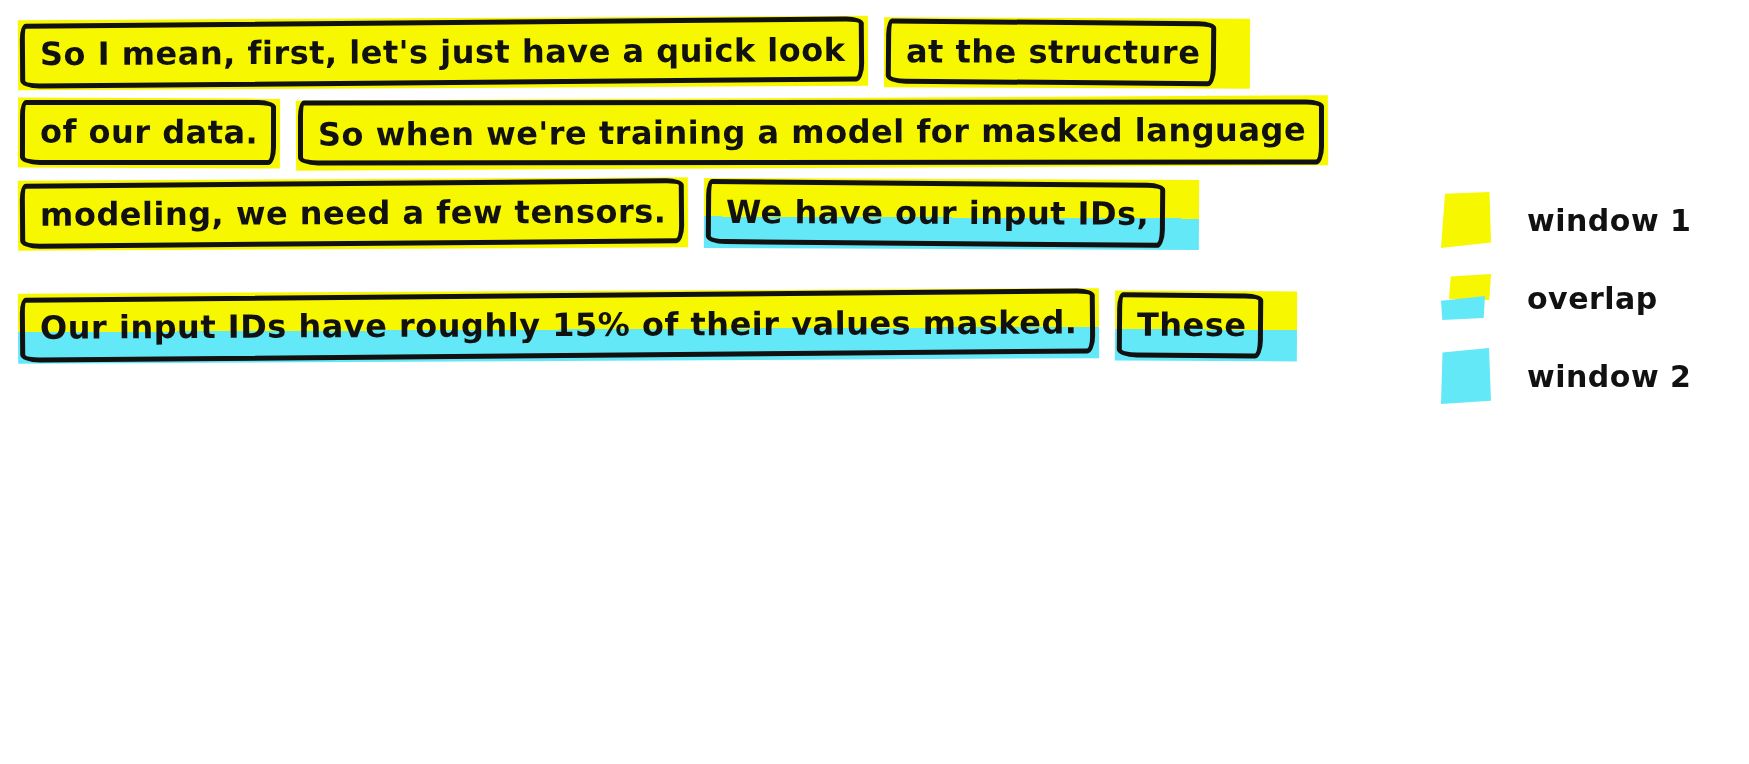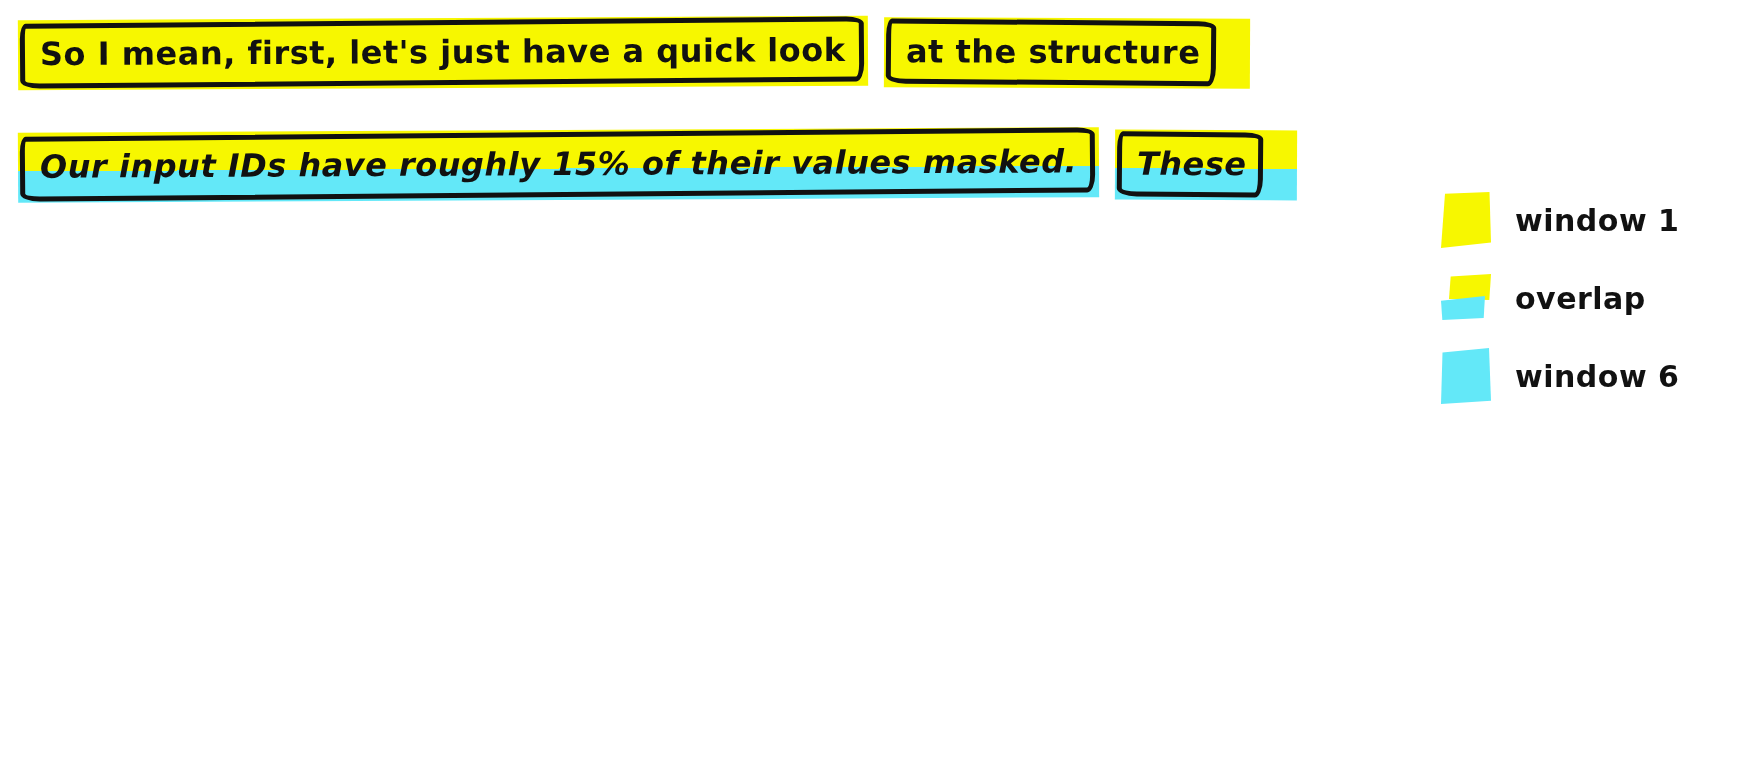--- a/index.html
+++ b/index.html
@@ -27,21 +27,21 @@
     position: absolute;
     top: 18px;
     left: 0;
   }
   .row {
     display: flex;
     align-items: flex-start;
     gap: 16px;
     margin: 0 0 10px 18px;
   }
-  .para-gap { margin-top: 42px; font-style: italic; }
+  .para-gap { margin-top: 42px; }
 
   .seg {
     position: relative;
     display: inline-block;
     padding: 15px 22px 17px 22px;
     font-size: 32px;
     font-weight: bold;
     letter-spacing: 0.5px;
     white-space: nowrap;
     line-height: 1.2;
@@ -83,21 +83,21 @@
     top: 192px;
     right: 8px;
     width: 300px;
     display: flex;
     flex-direction: column;
     gap: 26px;
   }
   .legend-item {
     display: flex;
     align-items: center;
-    gap: 24px;
+    gap: 36px;
   }
   .legend-label {
     font-size: 30px;
     font-weight: bold;
     letter-spacing: 0.5px;
   }
   .swatch {
     width: 50px;
     height: 56px;
     flex: 0 0 auto;
@@ -132,21 +132,29 @@
 
 <div class="canvas">
 
   <div class="rows">
 
     <div class="row">
       <span class="seg boxed hl-window1 tilt-a">So I mean, first, let's just have a quick look</span>
       <span class="seg boxed hl-window1 bleed-r tilt-b">at the structure</span>
     </div>
 
+    <div class="row">
+      <span class="seg boxed hl-window1 tilt-b">of our data.</span>
+      <span class="seg boxed hl-window1 tilt-a">So when we're training a model for masked language</span>
+    </div>
 
+    <div class="row">
+      <span class="seg boxed hl-window1 tilt-a">modeling, we need a few tensors.</span>
+      <span class="seg boxed hl-overlap bleed-r tilt-b">We have our input IDs,</span>
+    </div>
 
 
     <div class="row para-gap">
       <span class="seg boxed hl-overlap tilt-a">Our input IDs have roughly 15% of their values masked.</span>
       <span class="seg boxed hl-overlap bleed-r tilt-b">These</span>
     </div>
 
 
 
 
@@ -162,18 +170,18 @@
     <div class="legend-item">
       <span class="swatch swatch-overlap">
         <span class="top"></span>
         <span class="bottom"></span>
       </span>
       <span class="legend-label">overlap</span>
     </div>
 
     <div class="legend-item">
       <span class="swatch swatch-window2"></span>
-      <span class="legend-label">window 6</span>
+      <span class="legend-label">window 2</span>
     </div>
 
   </div>
 
 </div>
 
 </body></html>

